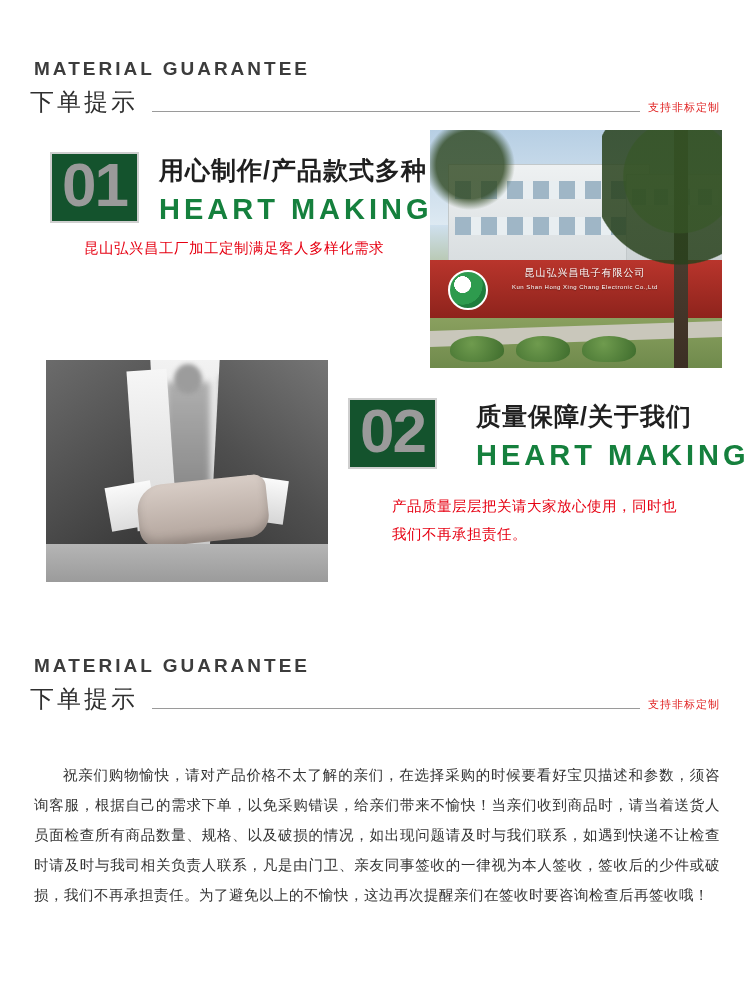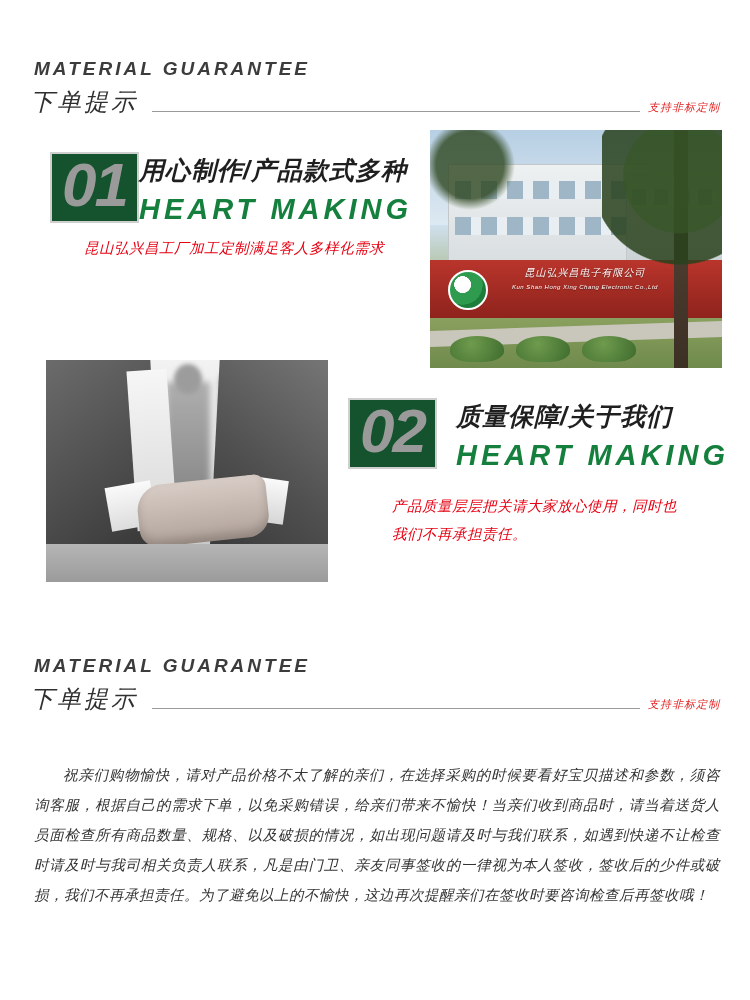--- a/index.html
+++ b/index.html
@@ -13,21 +13,20 @@
     font-family: "Liberation Sans", sans-serif;
     color: #333;
     overflow: hidden;
     position: relative;
   }
 
   .page {
     position: relative;
     width: 750px;
     height: 718px;
-    font-style: italic;
   }
 
   
   .section-header {
     position: absolute;
     left: 30px;
     right: 30px;
   }
   .sh-en {
     font-size: 19px;
@@ -75,21 +74,21 @@
     line-height: 0.95;
     font-weight: bold;
     color: #9a9a9a;
     font-family: "Liberation Sans", sans-serif;
     letter-spacing: -2px;
     border: 2px solid #cfcfcf;
     padding: 2px 10px 6px 10px;
     background: #14532d;
   }
   .num-texts {
-    margin-left: 0;
+    margin-left: 20px;
     padding-top: 2px;
   }
   .num-cn {
     font-size: 25px;
     color: #1f1f1f;
     font-weight: bold;
     letter-spacing: 1px;
     white-space: nowrap;
   }
   .num-en {

